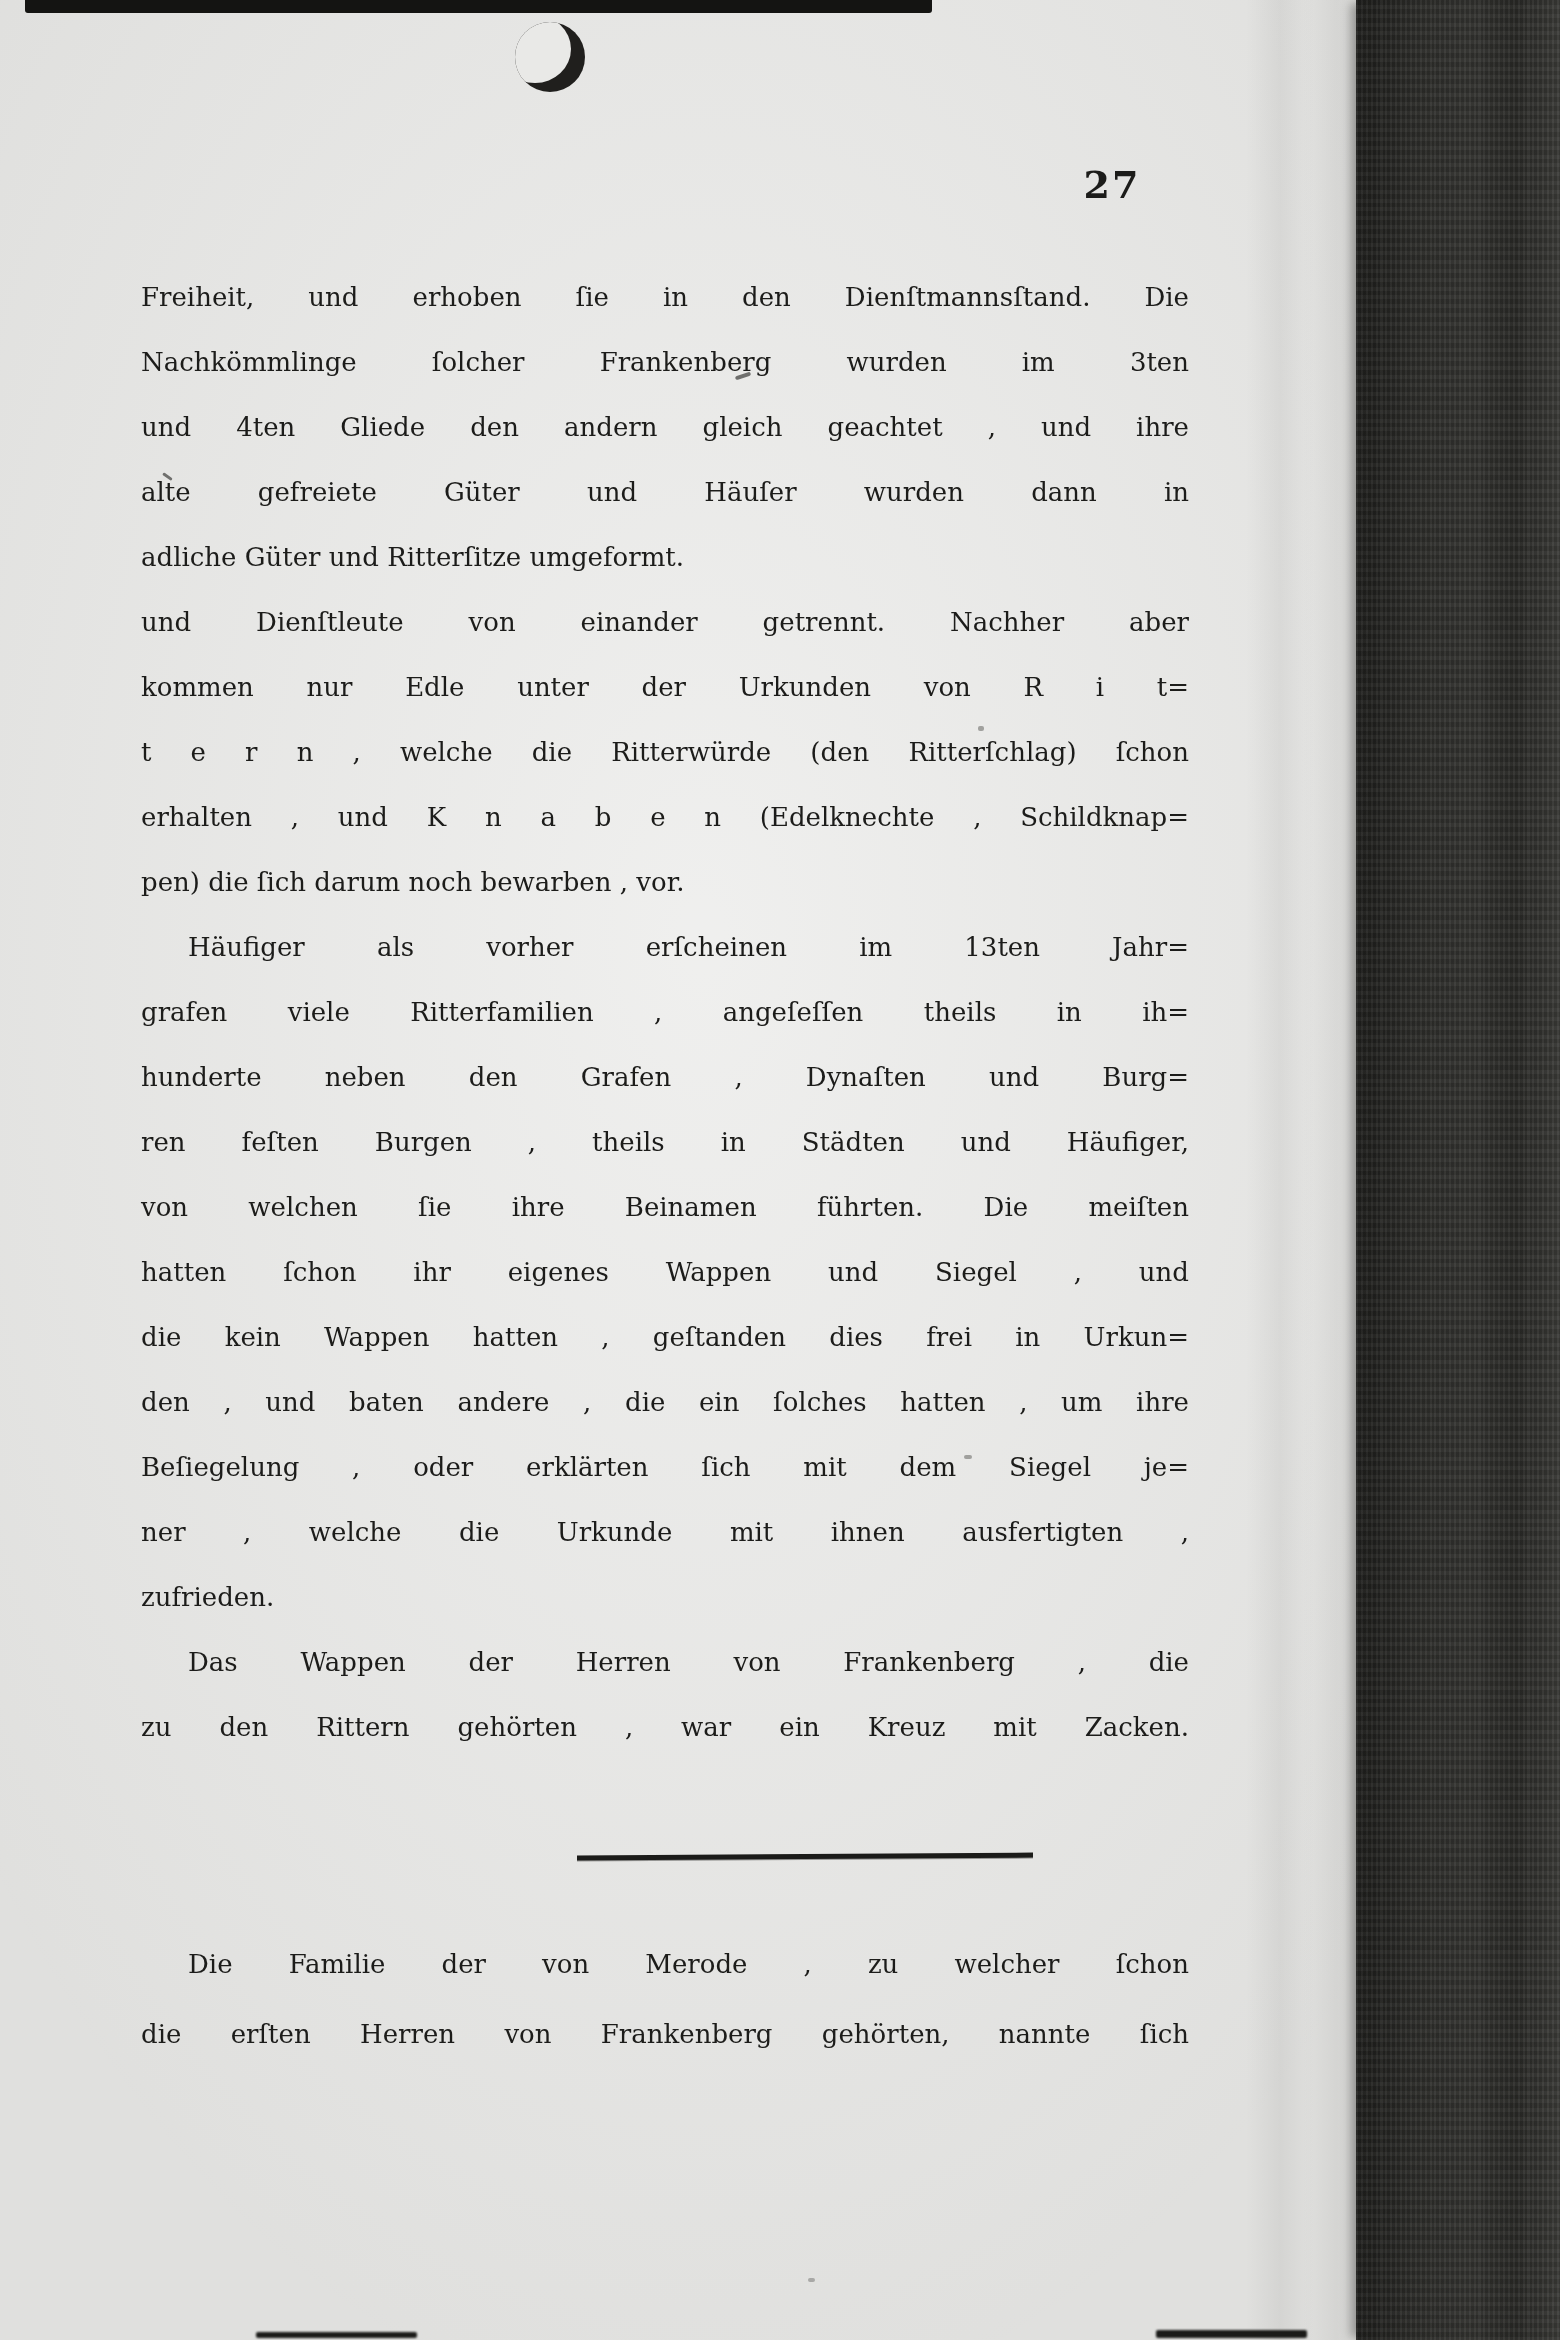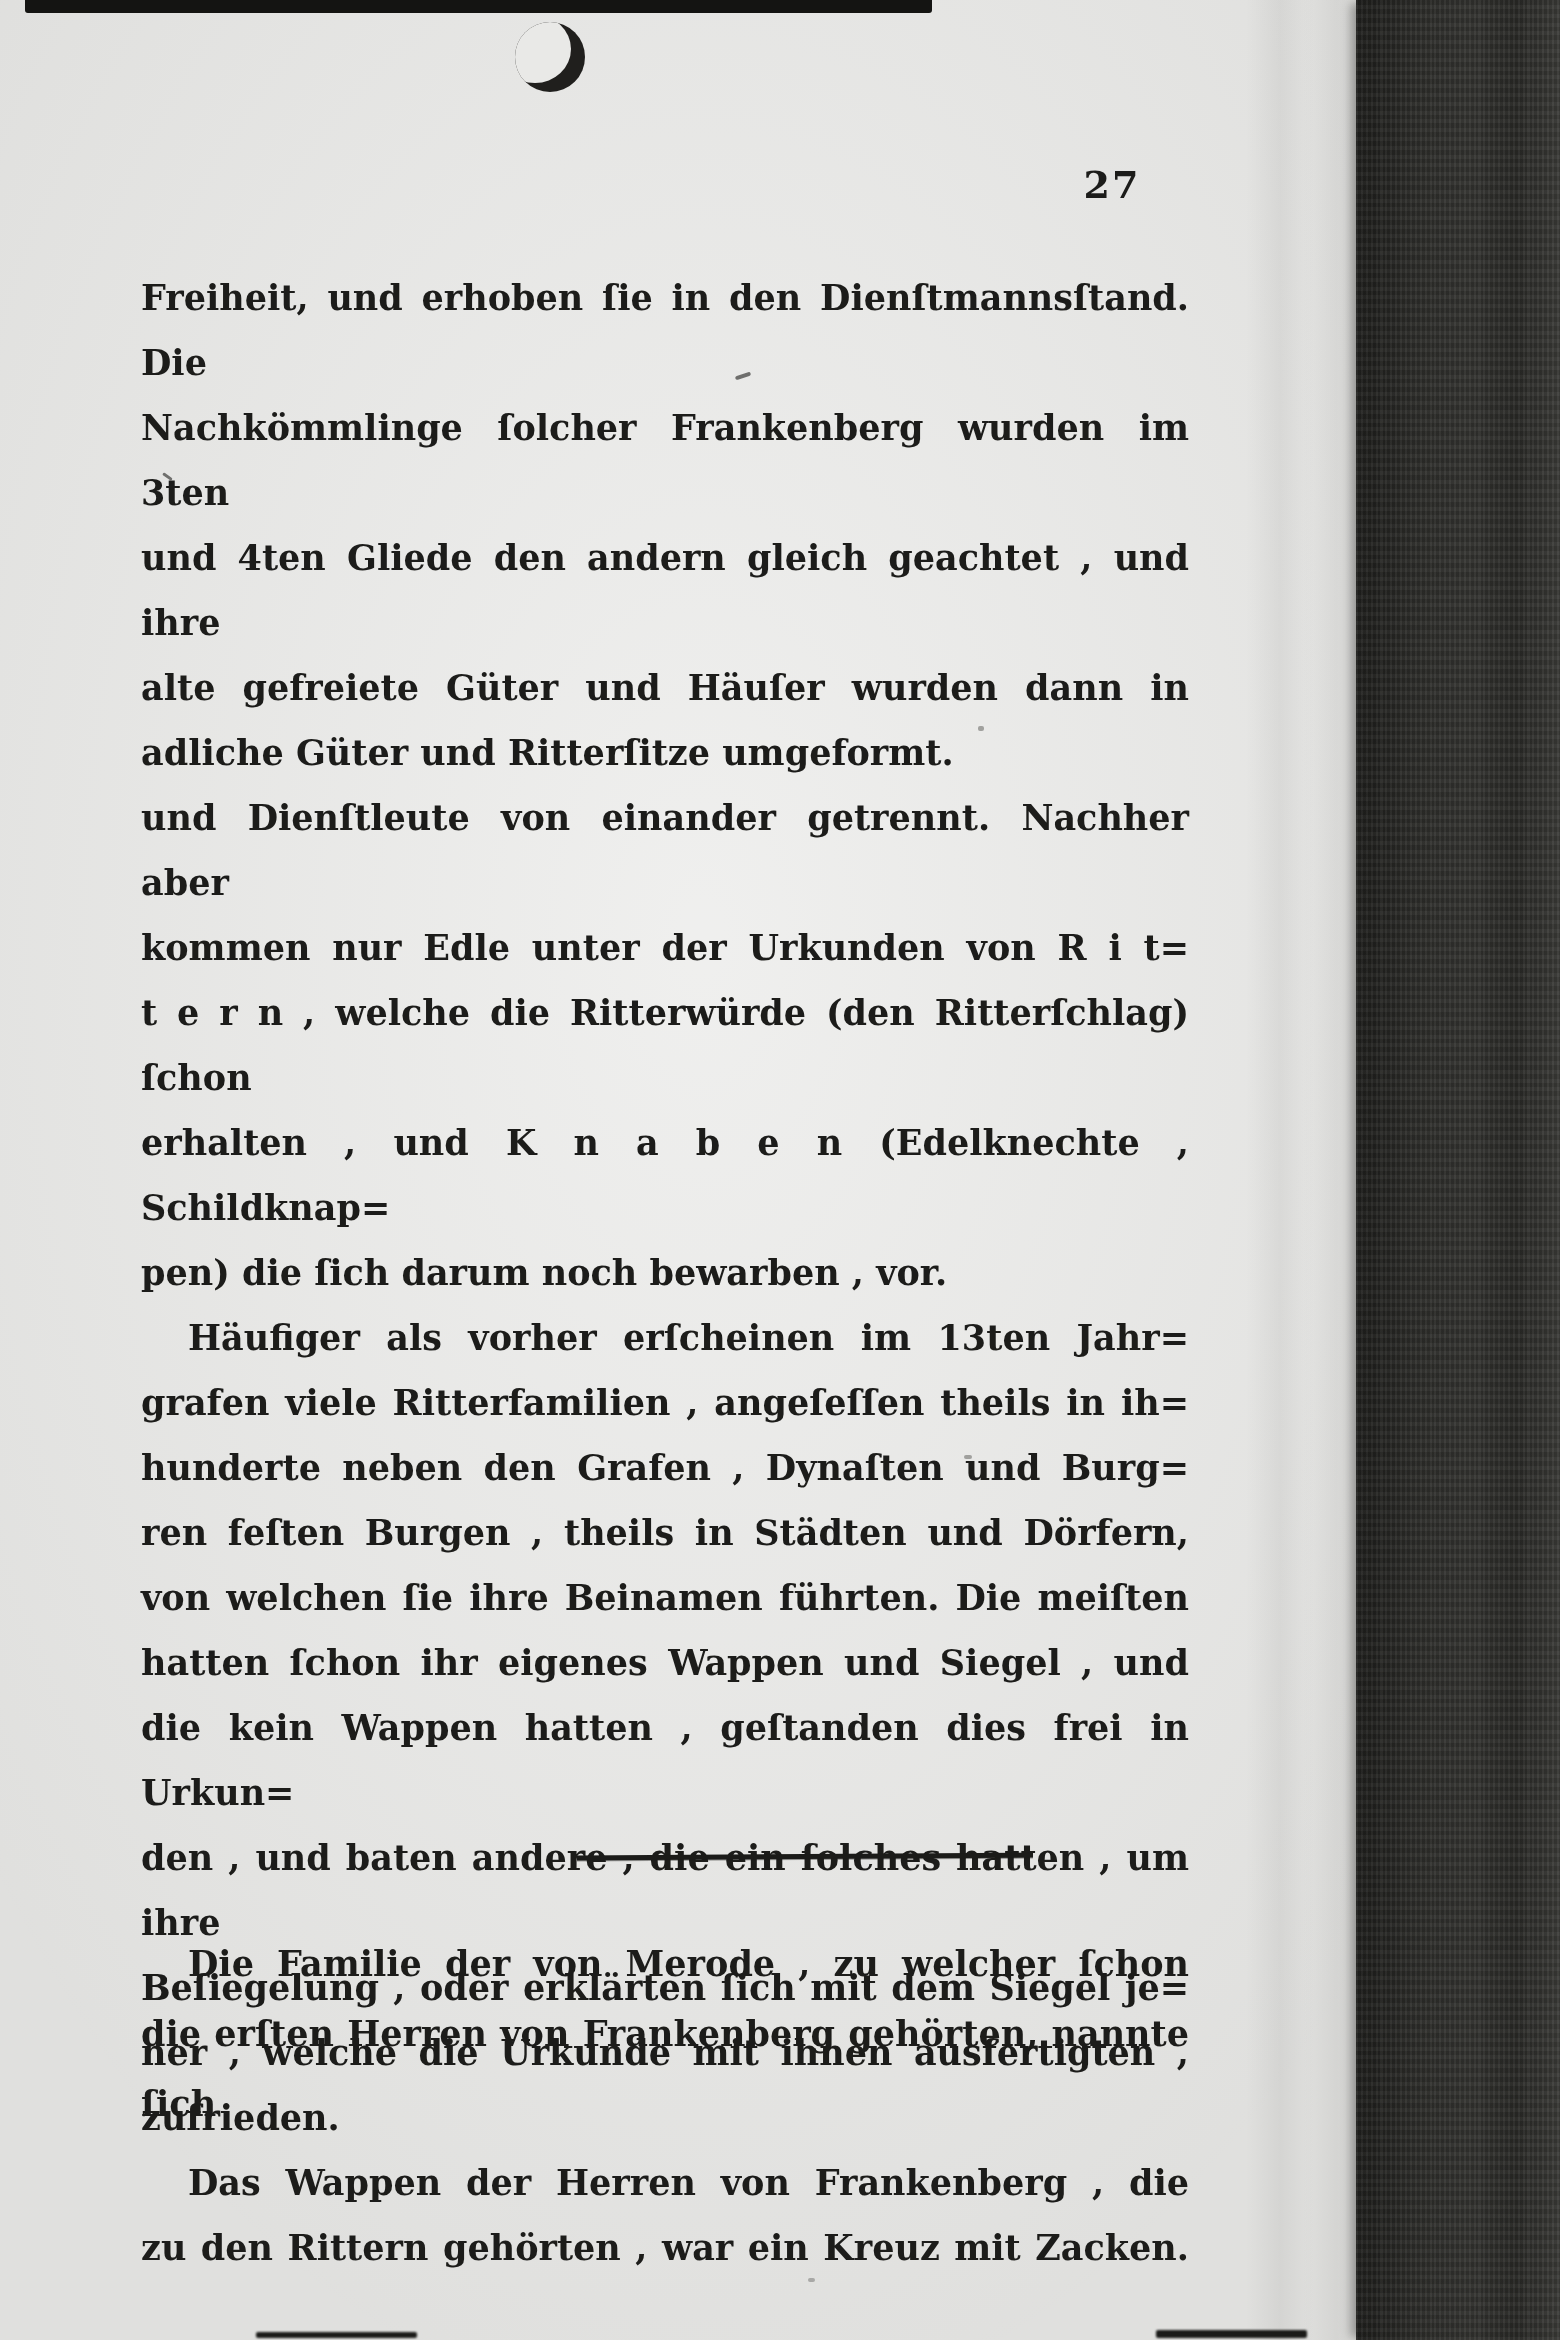--- a/index.html
+++ b/index.html
@@ -48,21 +48,21 @@
     letter-spacing:2px;
   }
   
   .text-main{
     position:absolute;left:141px;top:265px;width:1048px;
   }
   .text-footer{
     position:absolute;left:141px;top:1929px;width:1048px;
   }
   .ln{
-    font-size:35px;font-weight:bold;line-height:65px;
+    font-size:26px;font-weight:normal;line-height:65px;
     text-align:justify;text-align-last:justify;text-justify:inter-word;
     white-space:normal;
   }
   .text-footer .ln{line-height:70px;}
   .ln.last{text-align-last:left;}
   .ln.ind{text-indent:47px;}
   .divider{
     position:absolute;left:577px;top:1854px;width:456px;height:4.9px;
     background:#1b1b19;transform:rotate(-0.35deg);
     box-shadow:0 1px 0 rgba(27,27,25,0.4);
@@ -100,21 +100,21 @@
 
     <div class="ln">und Dienſtleute von einander getrennt. Nachher aber</div>
     <div class="ln">kommen nur Edle unter der Urkunden von R i t=</div>
     <div class="ln">t e r n , welche die Ritterwürde (den Ritterſchlag) ſchon</div>
     <div class="ln">erhalten , und K n a b e n (Edelknechte , Schildknap=</div>
     <div class="ln last">pen) die ſich darum noch bewarben , vor.</div>
 
     <div class="ln ind">Häufiger als vorher erſcheinen im 13ten Jahr=</div>
     <div class="ln">grafen viele Ritterfamilien , angeſeſſen theils in ih=</div>
     <div class="ln">hunderte neben den Grafen , Dynaſten und Burg=</div>
-    <div class="ln">ren feſten Burgen , theils in Städten und Dörfern,</div>
+    <div class="ln">ren feſten Burgen , theils in Städten und Häufiger,</div>
     <div class="ln">von welchen ſie ihre Beinamen führten. Die meiſten</div>
     <div class="ln">hatten ſchon ihr eigenes Wappen und Siegel , und</div>
     <div class="ln">die kein Wappen hatten , geſtanden dies frei in Urkun=</div>
     <div class="ln">den , und baten andere , die ein ſolches hatten , um ihre</div>
     <div class="ln">Beſiegelung , oder erklärten ſich mit dem Siegel je=</div>
     <div class="ln">ner , welche die Urkunde mit ihnen ausfertigten ,</div>
     <div class="ln last">zufrieden.</div>
 
     <div class="ln ind">Das Wappen der Herren von Frankenberg , die</div>
     <div class="ln">zu den Rittern gehörten , war ein Kreuz mit Zacken.</div>

